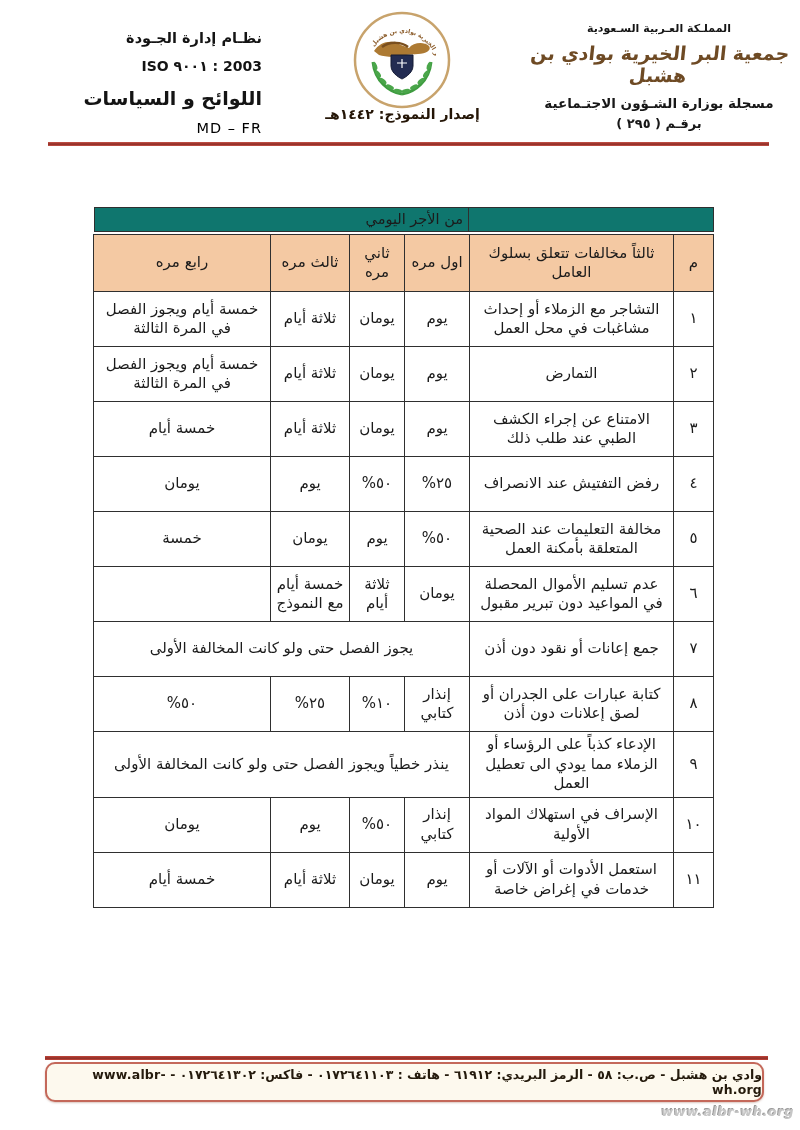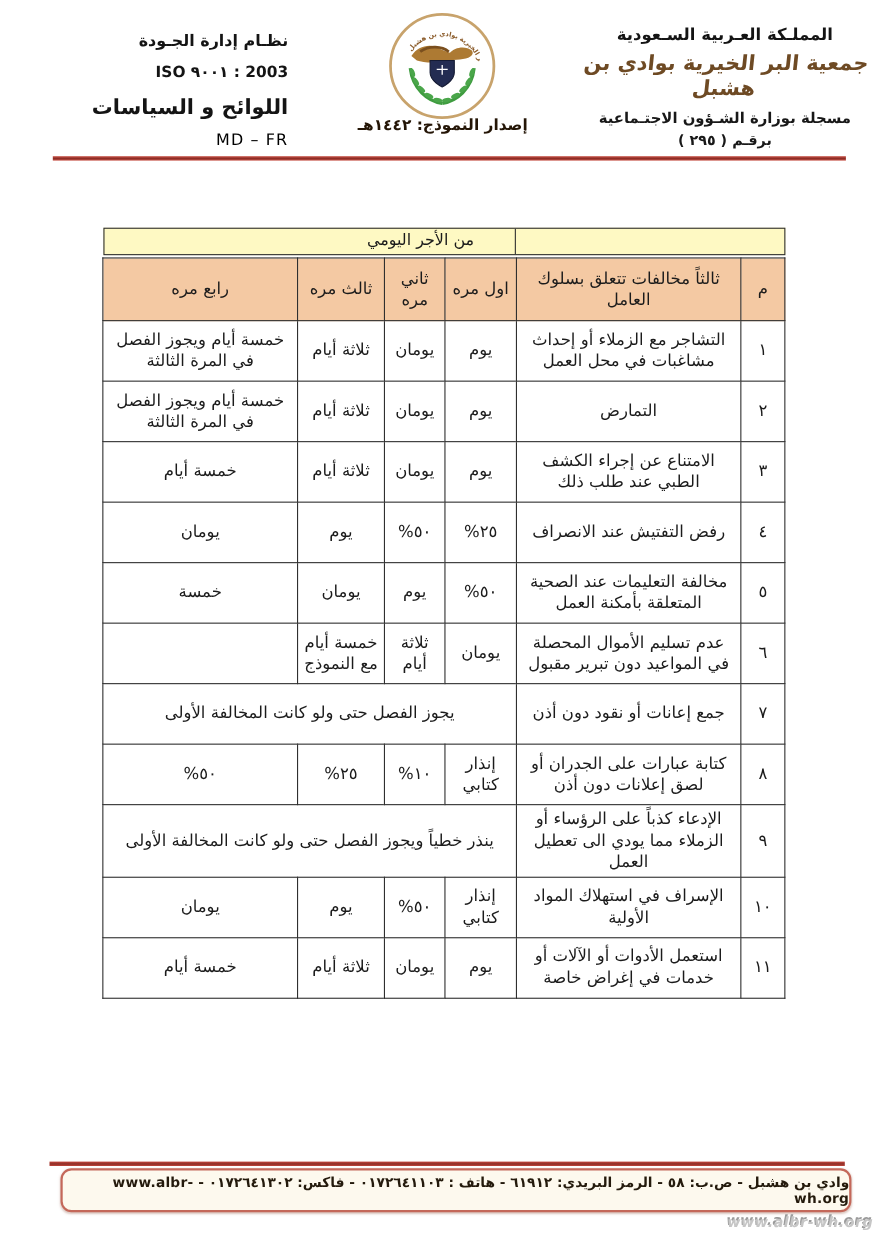--- a/index.html
+++ b/index.html
@@ -1,60 +1,60 @@
 <!DOCTYPE html>
 <html><head>
 <meta charset="utf-8">
 <style>
   html,body{margin:0;padding:0;background:#ffffff;}
   body{width:800px;height:1130px;position:relative;font-family:"DejaVu Sans",sans-serif;color:#1b1b1b;}
   .page{position:absolute;inset:0;background:#ffffff;overflow:hidden;}
 
   
   .hdr-right{position:absolute;top:22px;left:525px;width:268px;text-align:center;direction:rtl;}
-  .hdr-right .l1{font-size:15px;font-weight:bold;color:#141414;letter-spacing:.5px;text-align:center;}
+  .hdr-right .l1{font-size:11px;font-weight:bold;color:#141414;letter-spacing:.5px;text-align:center;}
   .hdr-right .l2{font-size:19px;font-weight:bold;color:#6e4a24;margin-top:7px;
                  font-family:"DejaVu Serif","DejaVu Sans",serif;transform:skewX(-6deg);}
   .hdr-right .l3{font-size:13.5px;font-weight:bold;color:#181818;margin-top:9px;}
   .hdr-right .l4{font-size:13px;font-weight:bold;color:#181818;margin-top:5px;}
 
   .hdr-left{position:absolute;top:30px;left:42px;width:220px;text-align:right;direction:rtl;}
   .hdr-left .l1{font-size:14.5px;font-weight:bold;color:#141414;}
   .hdr-left .l2{font-size:14px;font-weight:bold;color:#141414;margin-top:12px;direction:ltr;}
   .hdr-left .l3{font-size:19px;font-weight:bold;color:#141414;margin-top:13px;}
   .hdr-left .l4{font-size:14.5px;font-weight:normal;color:#000000;margin-top:11px;direction:ltr;letter-spacing:1px;}
 
   .logo-wrap{position:absolute;top:10px;left:352px;width:100px;height:100px;}
   .logo-caption{position:absolute;top:106px;left:305px;width:195px;text-align:center;
                 font-size:14px;font-weight:bold;color:#241506;direction:rtl;}
 
   .top-rule{position:absolute;top:142px;left:48px;width:721px;height:4px;
             background:linear-gradient(#c9554a,#8c2b24 55%,#c9554a);}
 
   
   .tbl-zone{position:absolute;top:207px;left:94px;width:620px;direction:rtl;}
-  .band{display:flex;height:25px;border:1px solid #2f2f2f;background:#fef9c3;box-sizing:border-box;gap:32px;}
+  .band{display:flex;height:25px;border:1px solid #2f2f2f;background:#0f766e;box-sizing:border-box;}
   .band-empty{width:245px;border-left:1px solid #2f2f2f;box-sizing:border-box;}
   .band-label{flex:1;text-align:right;padding-left:4px;padding-right:5px;font-size:14.5px;line-height:23px;}
 
   table.viol{border-collapse:collapse;width:620px;margin-top:2px;table-layout:fixed;}
   table.viol th,table.viol td{border:1px solid #2f2f2f;text-align:center;vertical-align:middle;
        padding:3px 3px;font-size:15px;line-height:1.3;word-wrap:break-word;}
   table.viol th{background:#f4c9a3;height:50px;font-weight:normal;font-size:15px;}
   table.viol td{height:48px;}
   col.c-num{width:40px;} col.c-viol{width:204px;} col.c-1{width:65px;}
   col.c-2{width:55px;} col.c-3{width:79px;} col.c-4{width:177px;}
 
   
   .foot-rule{position:absolute;top:1056px;left:45px;width:723px;height:4px;
              background:linear-gradient(#c4453a,#8c2f28 55%,#c4453a);}
   .foot-box{position:absolute;top:1062px;left:45px;width:719px;height:40px;box-sizing:border-box;
             border:2px solid #c4685a;border-radius:10px;background:#fdf9ee;
             display:flex;align-items:center;justify-content:center;
-            box-shadow:0 1px 2px rgba(150,90,70,.35);margin-left:10px;}
+            box-shadow:0 1px 2px rgba(150,90,70,.35);}
   .foot-box .txt{direction:rtl;font-size:12.5px;font-weight:bold;color:#241a0c;letter-spacing:.2px;}
   .watermark{position:absolute;top:1104px;right:6px;font-size:13px;font-weight:bold;
              color:#c6c6c6;text-shadow:1px 1px 0 #ffffff,-1px -1px 0 #9b9b9b;
              font-style:italic;letter-spacing:.5px;}
 </style>
 </head>
 <body>
 
 <div class="page">
 

